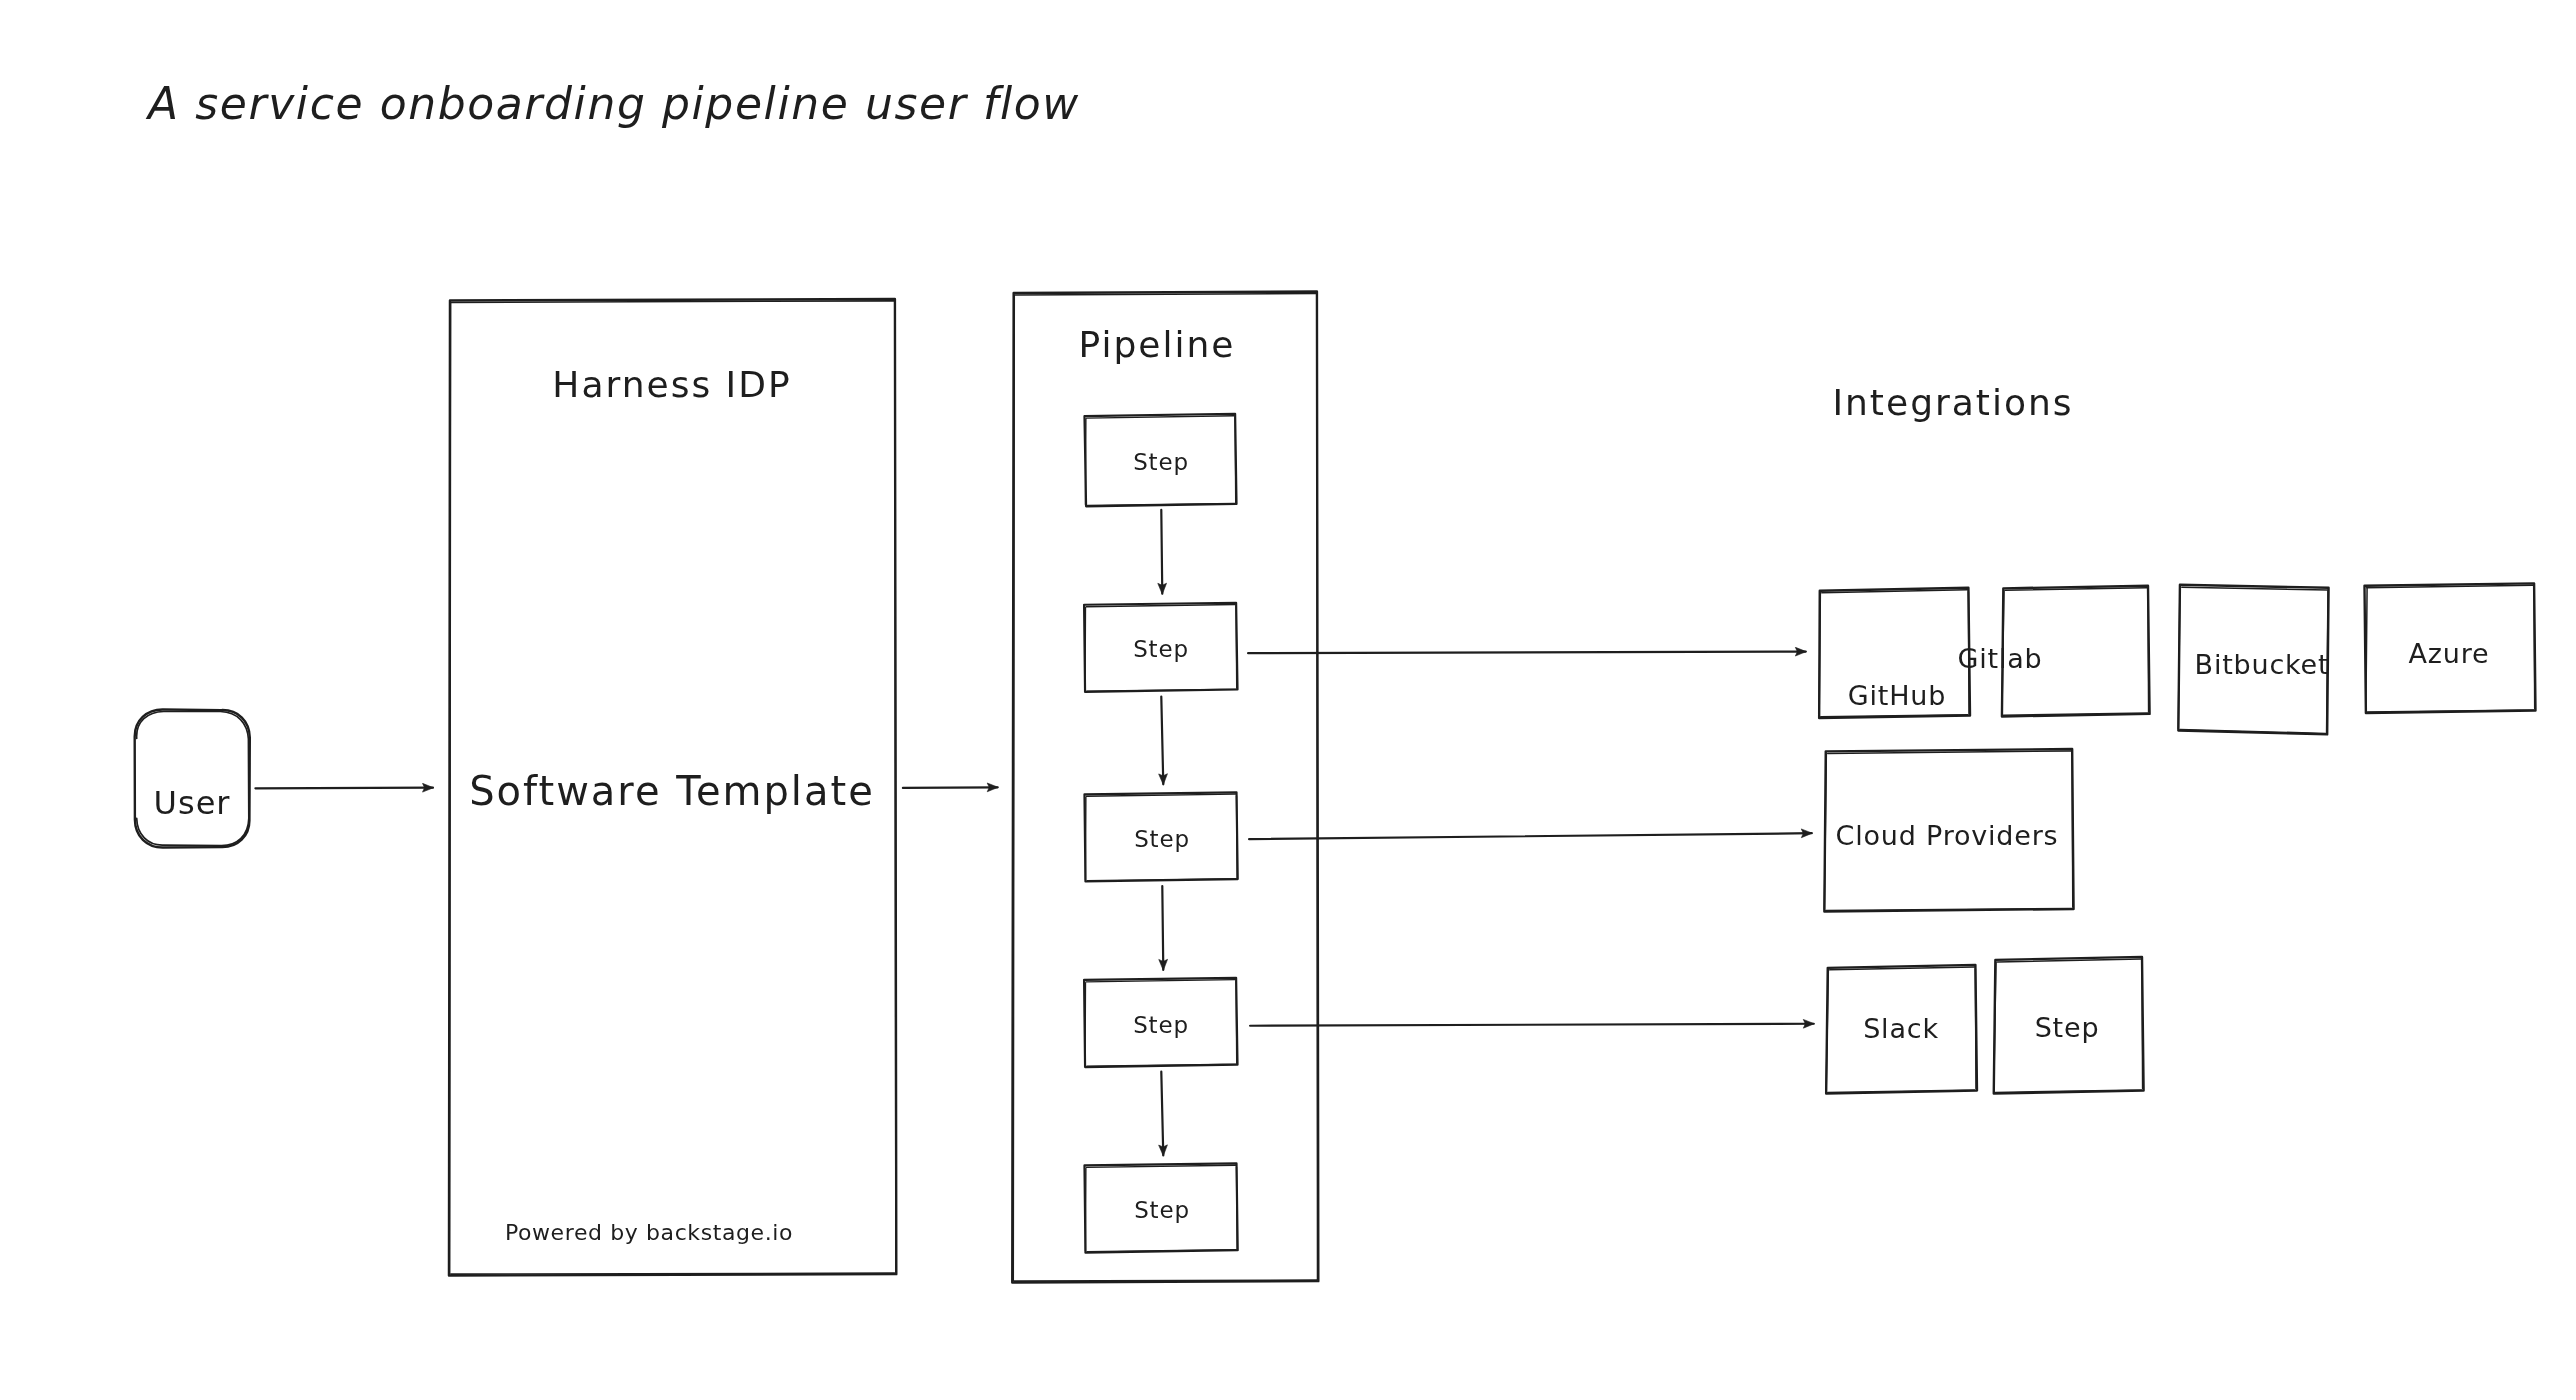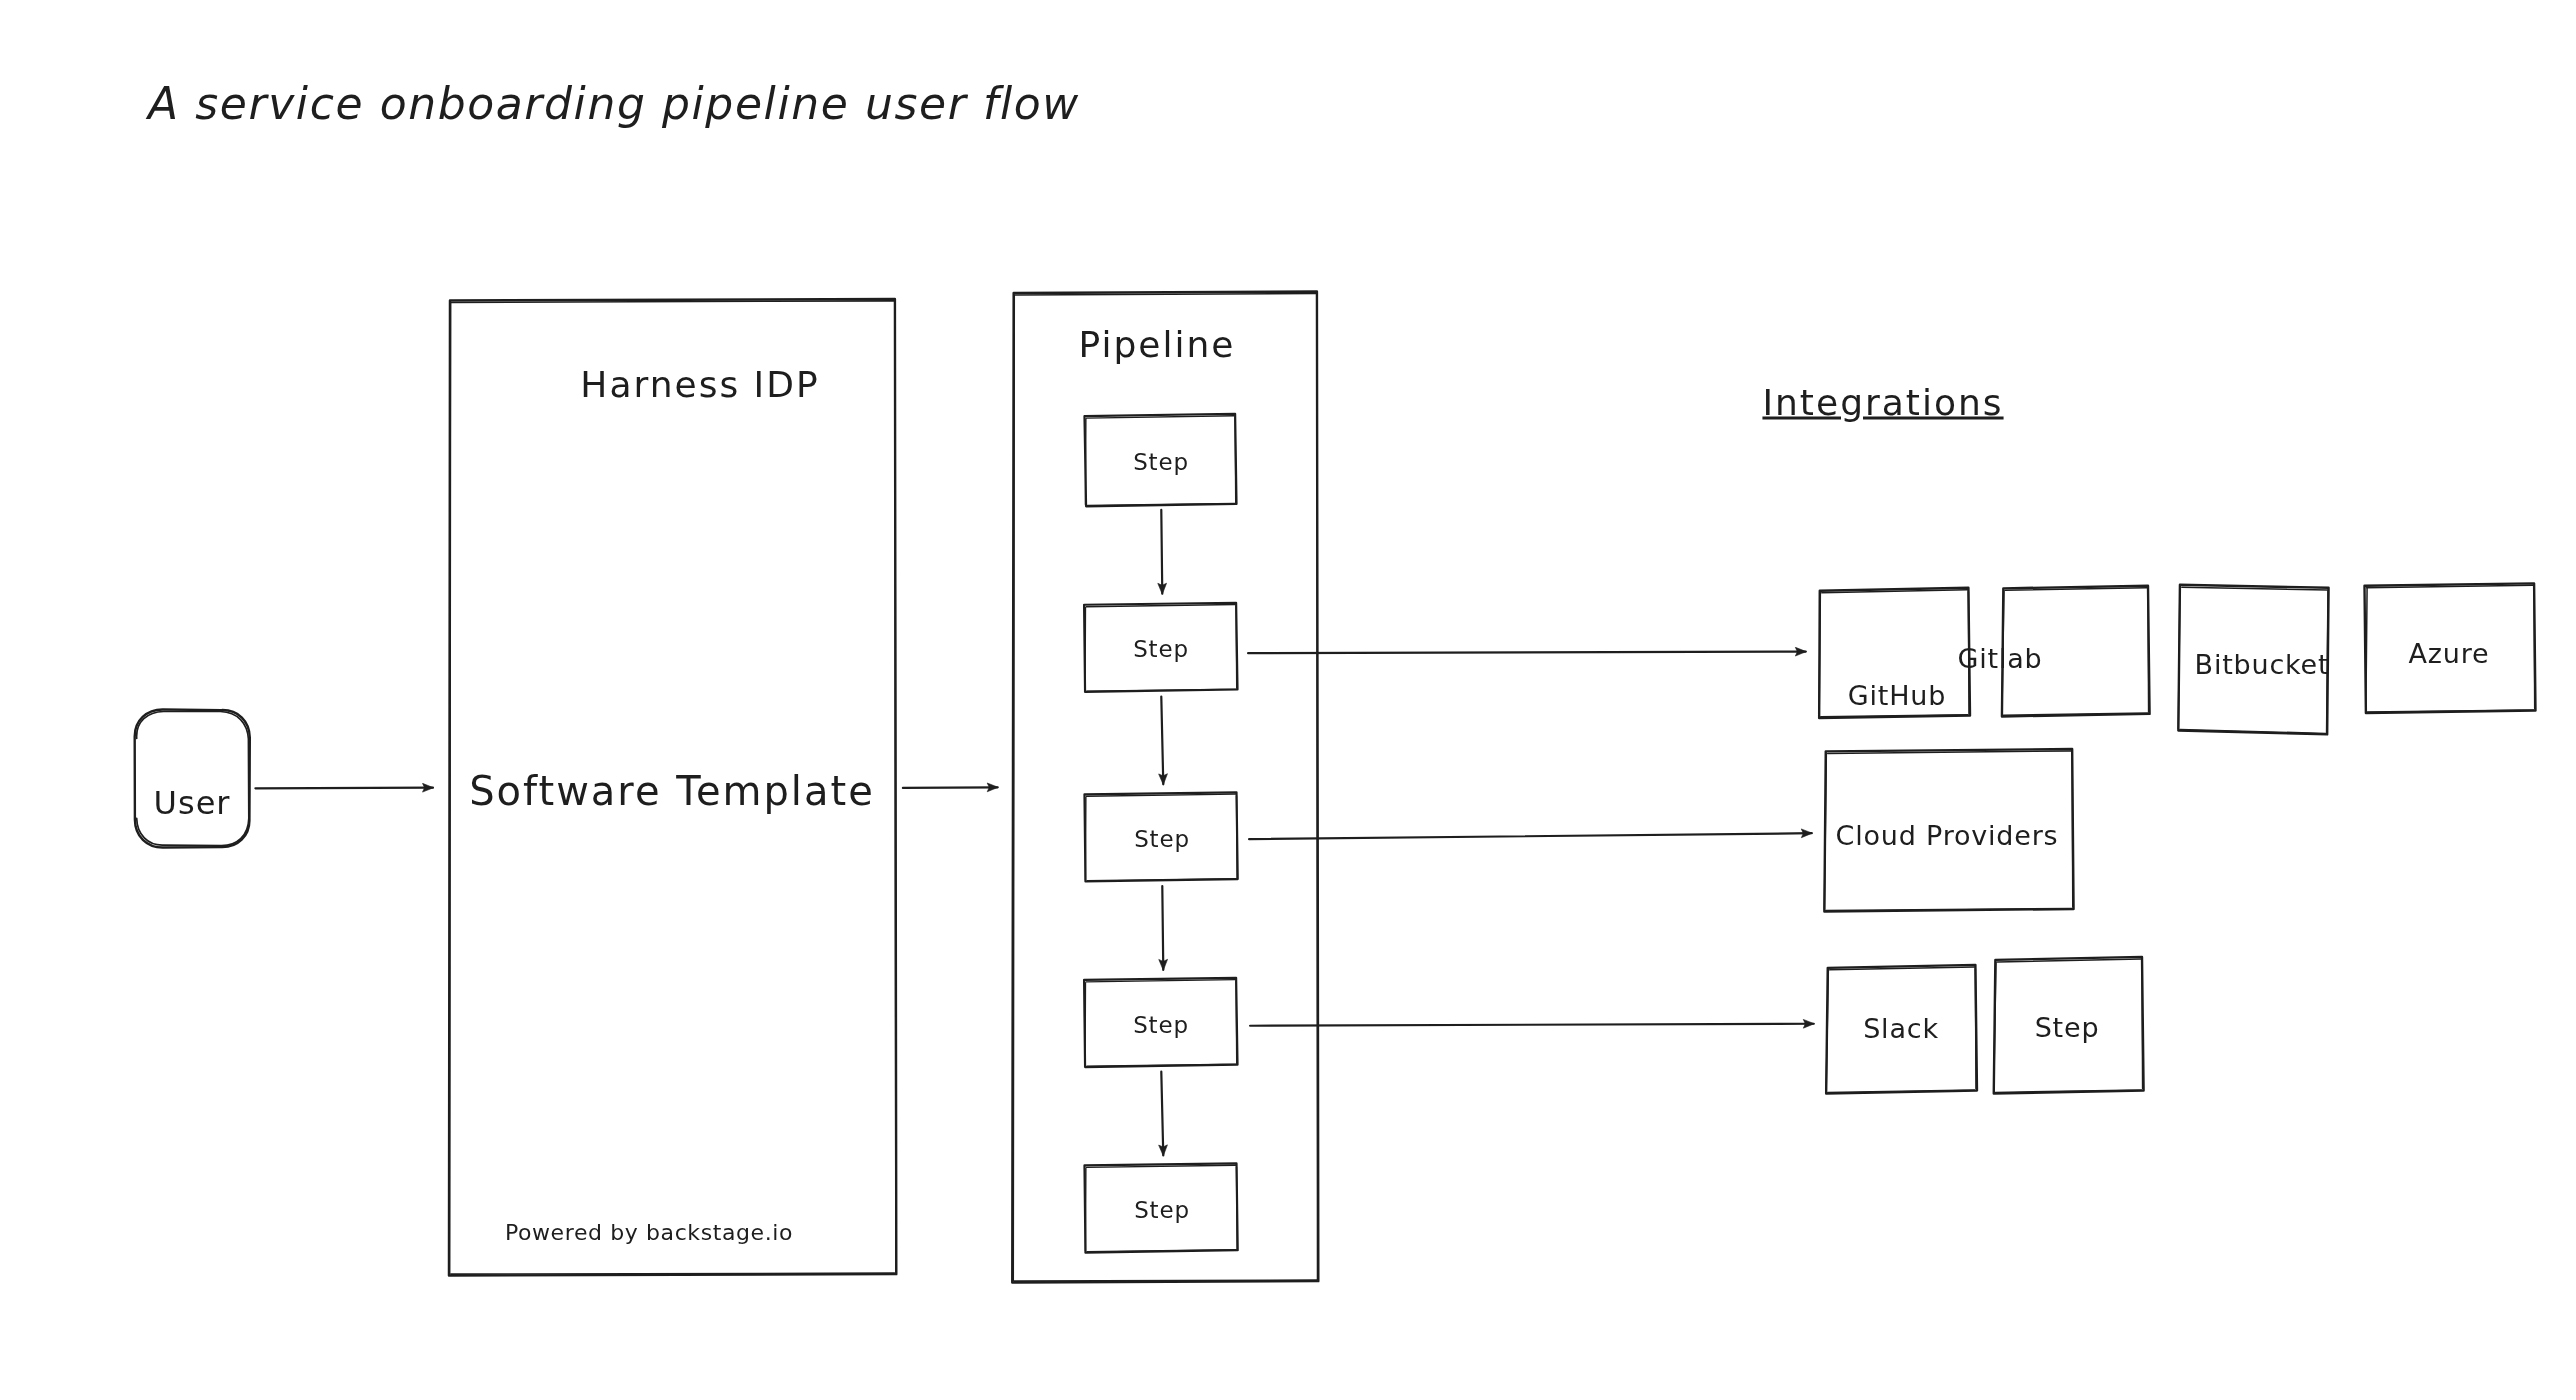--- a/index.html
+++ b/index.html
@@ -146,35 +146,35 @@
       <path class="stroke" stroke-width="2.2" marker-end="url(#arrowhead)" d="M1252,841 L1816,835"></path>
 
       <path class="stroke" stroke-width="2.2" marker-end="url(#arrowhead)" d="M1253,1028 L1818,1026"></path>
     </g>
   </svg>
 
   <div class="lbl t-title" style="left:614px; top:103px;">A service onboarding pipeline user flow</div>
 
   <div class="lbl t-user" style="left:192px; top:772px;margin-top:31px;">User</div>
 
-  <div class="lbl t-section" style="left:672px; top:384px;margin-left:28px;">Harness IDP</div>
+  <div class="lbl t-section" style="left:672px; top:384px;">Harness IDP</div>
 
   <div class="lbl t-big" style="left:672px; top:791px;">Software Template</div>
 
   <div class="lbl t-small" style="left:649px; top:1232px;">Powered by backstage.io</div>
 
   <div class="lbl t-section" style="left:1157px; top:344px;">Pipeline</div>
 
   <div class="lbl t-step" style="left:1161px; top:462px;">Step</div>
   <div class="lbl t-step" style="left:1161px; top:649px;">Step</div>
   <div class="lbl t-step" style="left:1162px; top:839px;">Step</div>
   <div class="lbl t-step" style="left:1161px; top:1025px;">Step</div>
   <div class="lbl t-step" style="left:1162px; top:1210px;">Step</div>
 
-  <div class="lbl t-section" style="left:1883px; top:402px;text-decoration:underline;">Integrations</div>
+  <div class="lbl t-section" style="left:1953px; top:402px;">Integrations</div>
 
   <div class="lbl t-box" style="left:1897px; top:655px;margin-top:40px;">GitHub</div>
   <div class="lbl t-box" style="left:2000px; top:658px;">Gitlab</div>
   <div class="lbl t-box" style="left:2262px; top:664px;">Bitbucket</div>
   <div class="lbl t-box" style="left:2449px; top:653px;">Azure</div>
 
   <div class="lbl t-box" style="left:1947px; top:835px;">Cloud Providers</div>
 
   <div class="lbl t-box" style="left:1901px; top:1028px;">Slack</div>
   <div class="lbl t-box" style="left:2067px; top:1027px;">Step</div>

